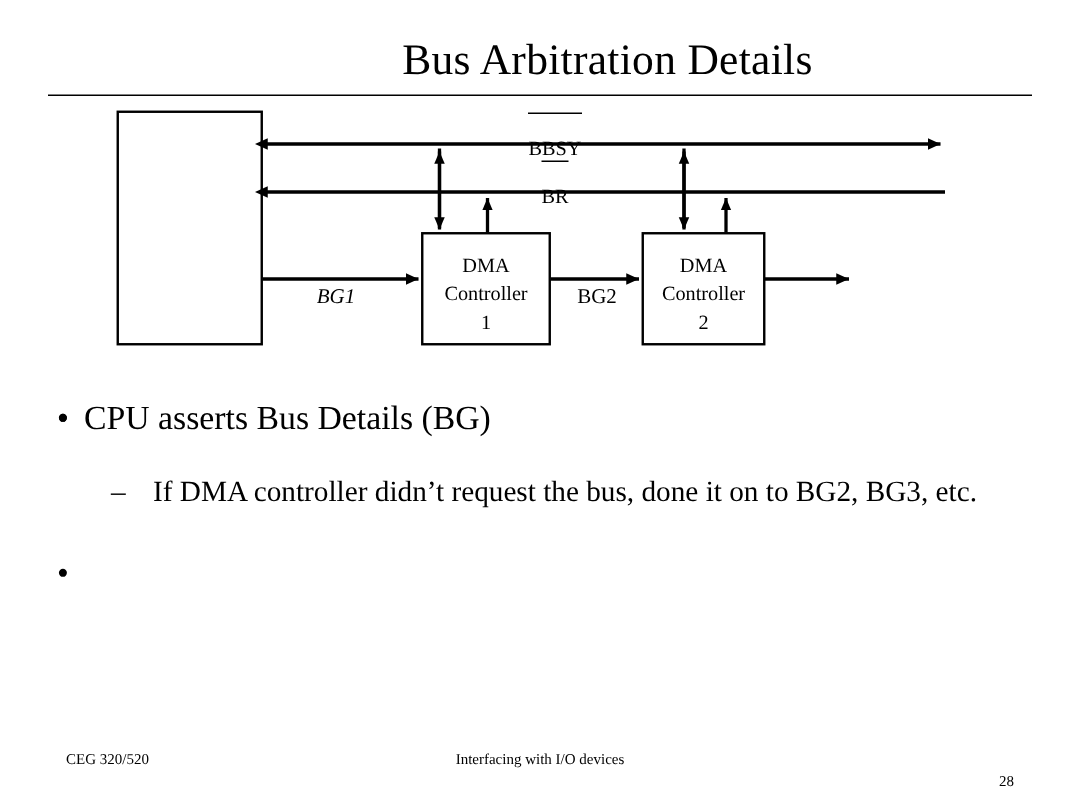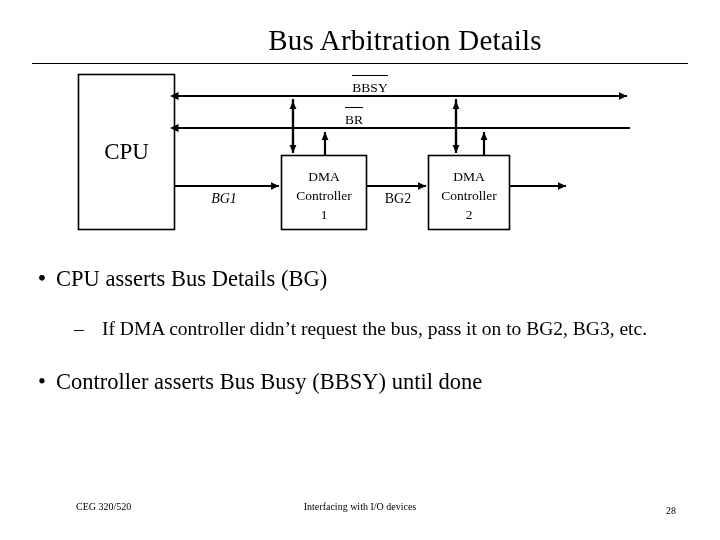--- a/index.html
+++ b/index.html
@@ -94,30 +94,30 @@
     text-align: center;
   }
   .lbl-bbsy {
     left: 330px;
     top: 75px;
     width: 80px;
     font-size: 13.5px;
     line-height: 17px;
   }
   .lbl-br {
-    left: 324px;
+    left: 340px;
     top: 107px;
     width: 60px;
     font-size: 13.5px;
     line-height: 17px;
   }
   .overbar {
     display: inline-block;
     border-top: 1.4px solid #000000;
-    padding-top: 4px;
+    padding-top: 15px;
     line-height: 16px;
   }
 
   
   .body {
     position: absolute;
     left: 0;
     top: 252px;
     width: 720px;
   }
@@ -160,33 +160,32 @@
     top: 496px;
     width: 720px;
     height: 22px;
     font-size: 10px;
     line-height: 22px;
   }
   .footer-left {
     position: absolute;
     left: 44px;
     top: 0;
-    margin-left: 32px;
   }
   .footer-center {
     position: absolute;
     left: 0;
     top: 0;
     width: 720px;
     text-align: center;
   }
   .footer-right {
     position: absolute;
     right: 44px;
-    top: 4px;
+    top: 15px;
   }
 </style>
 </head>
 <body>
 
 <div class="slide-title">Bus Arbitration Details</div>
 <div class="title-rule"></div>
 
 <div class="diagram">
 
@@ -223,21 +222,20 @@
 
     <line x1="484" y1="155" x2="484" y2="132" stroke="#000" stroke-width="2.2" marker-end="url(#arrV)"></line>
 
     <line x1="175" y1="186" x2="279" y2="186" stroke="#000" stroke-width="2.2" marker-end="url(#arrH)"></line>
 
     <line x1="367" y1="186" x2="426" y2="186" stroke="#000" stroke-width="2.2" marker-end="url(#arrH)"></line>
 
     <line x1="510" y1="186" x2="566" y2="186" stroke="#000" stroke-width="2.2" marker-end="url(#arrH)"></line>
   </svg>
 
-  <div class="dg-label lbl-cpu">CPU</div>
 
   <div class="dg-label lbl-dma1">
     <div>DMA</div>
     <div>Controller</div>
     <div>1</div>
   </div>
 
   <div class="dg-label lbl-dma2">
     <div>DMA</div>
     <div>Controller</div>
@@ -263,26 +261,25 @@
     <span class="dot">•</span>
   </div>
 
   <div class="bullet-l1 b2">
     <span class="dot">•</span>
     <span>CPU asserts Bus Details (BG)</span>
   </div>
 
   <div class="bullet-l2 b3">
     <span class="dash">–</span>
-    <span>If DMA controller didn’t request the bus, pass it on to BG2, BG3, etc.</span>
+    <span>If DMA controller didn’t request the bus, done it on to BG2, BG3, etc.</span>
   </div>
 
   <div class="bullet-l1 b4">
     <span class="dot">•</span>
-    <span>Controller asserts Bus Busy (BBSY) until done</span>
   </div>
 </div>
 
 <div class="footer">
   <div class="footer-left">CEG 320/520</div>
   <div class="footer-center">Interfacing with I/O devices</div>
   <div class="footer-right">28</div>
 </div>
 
 </body></html>

